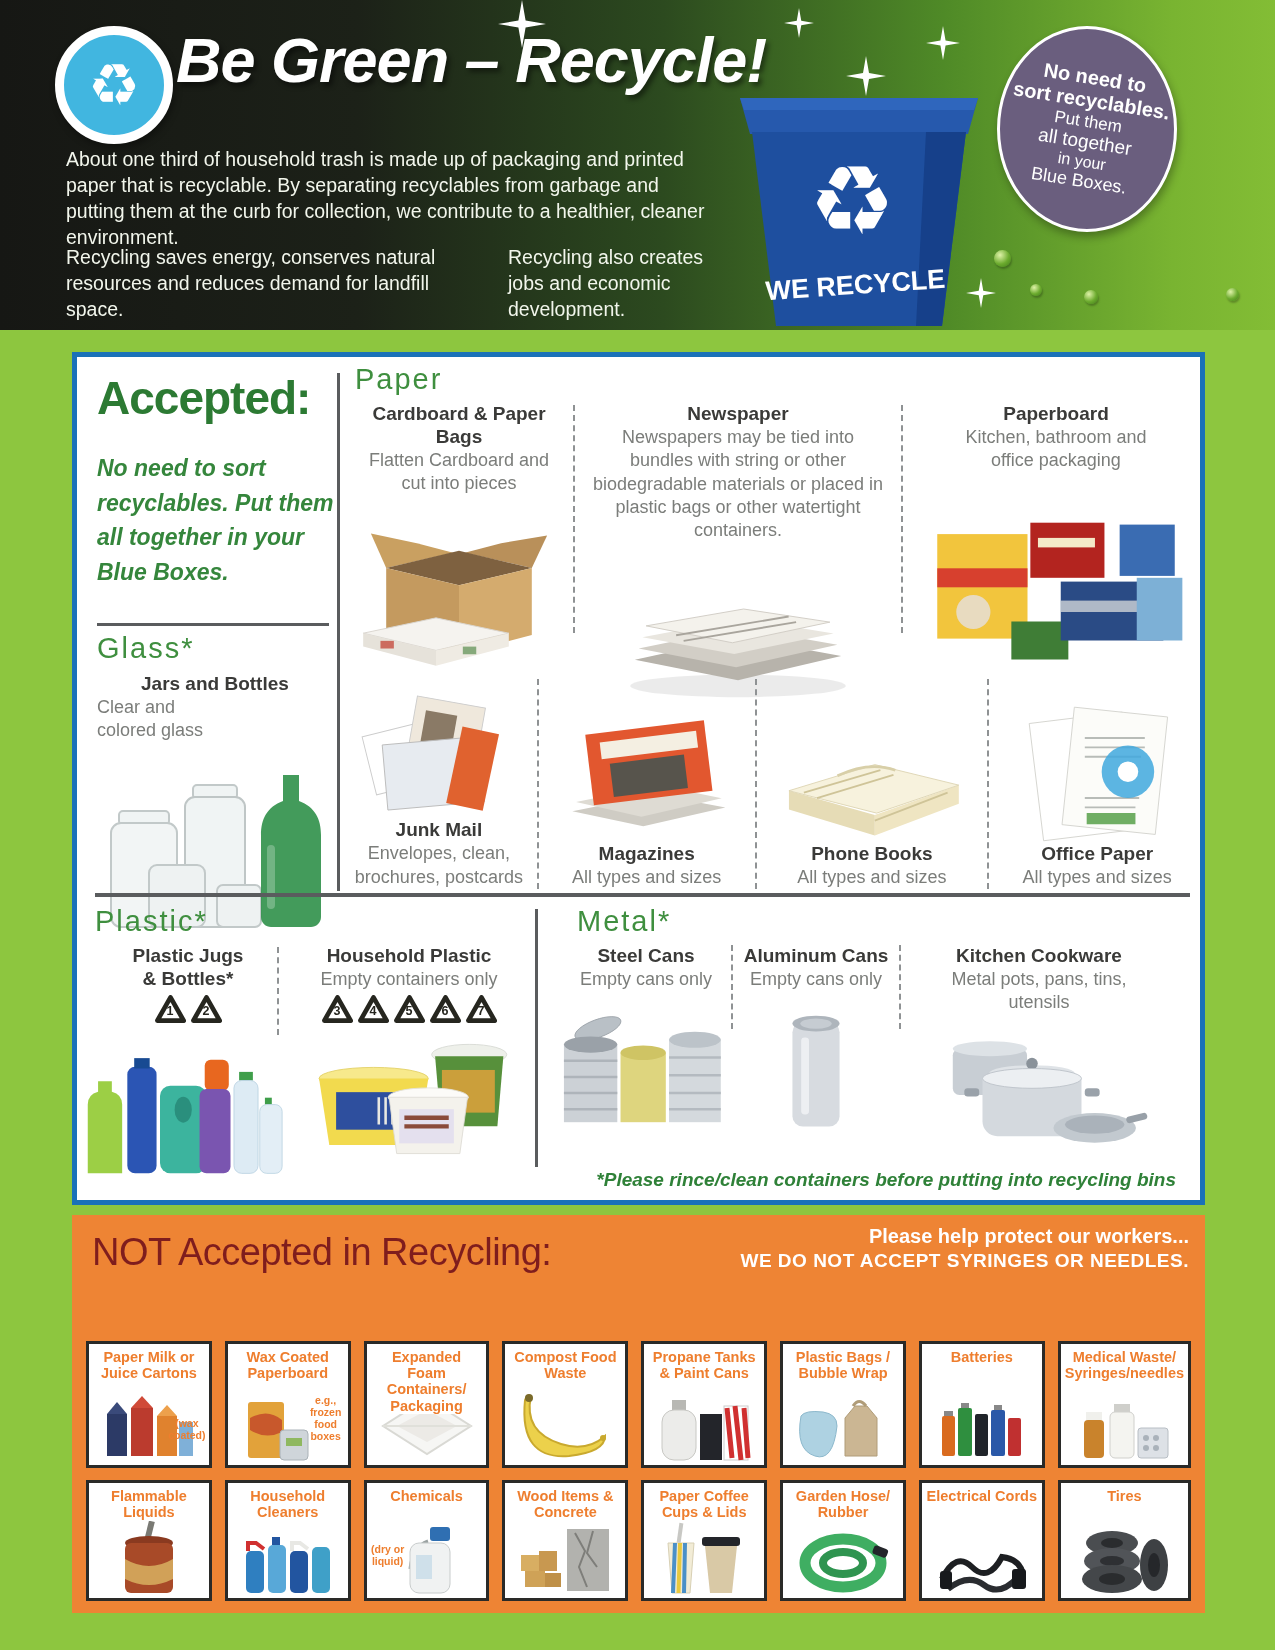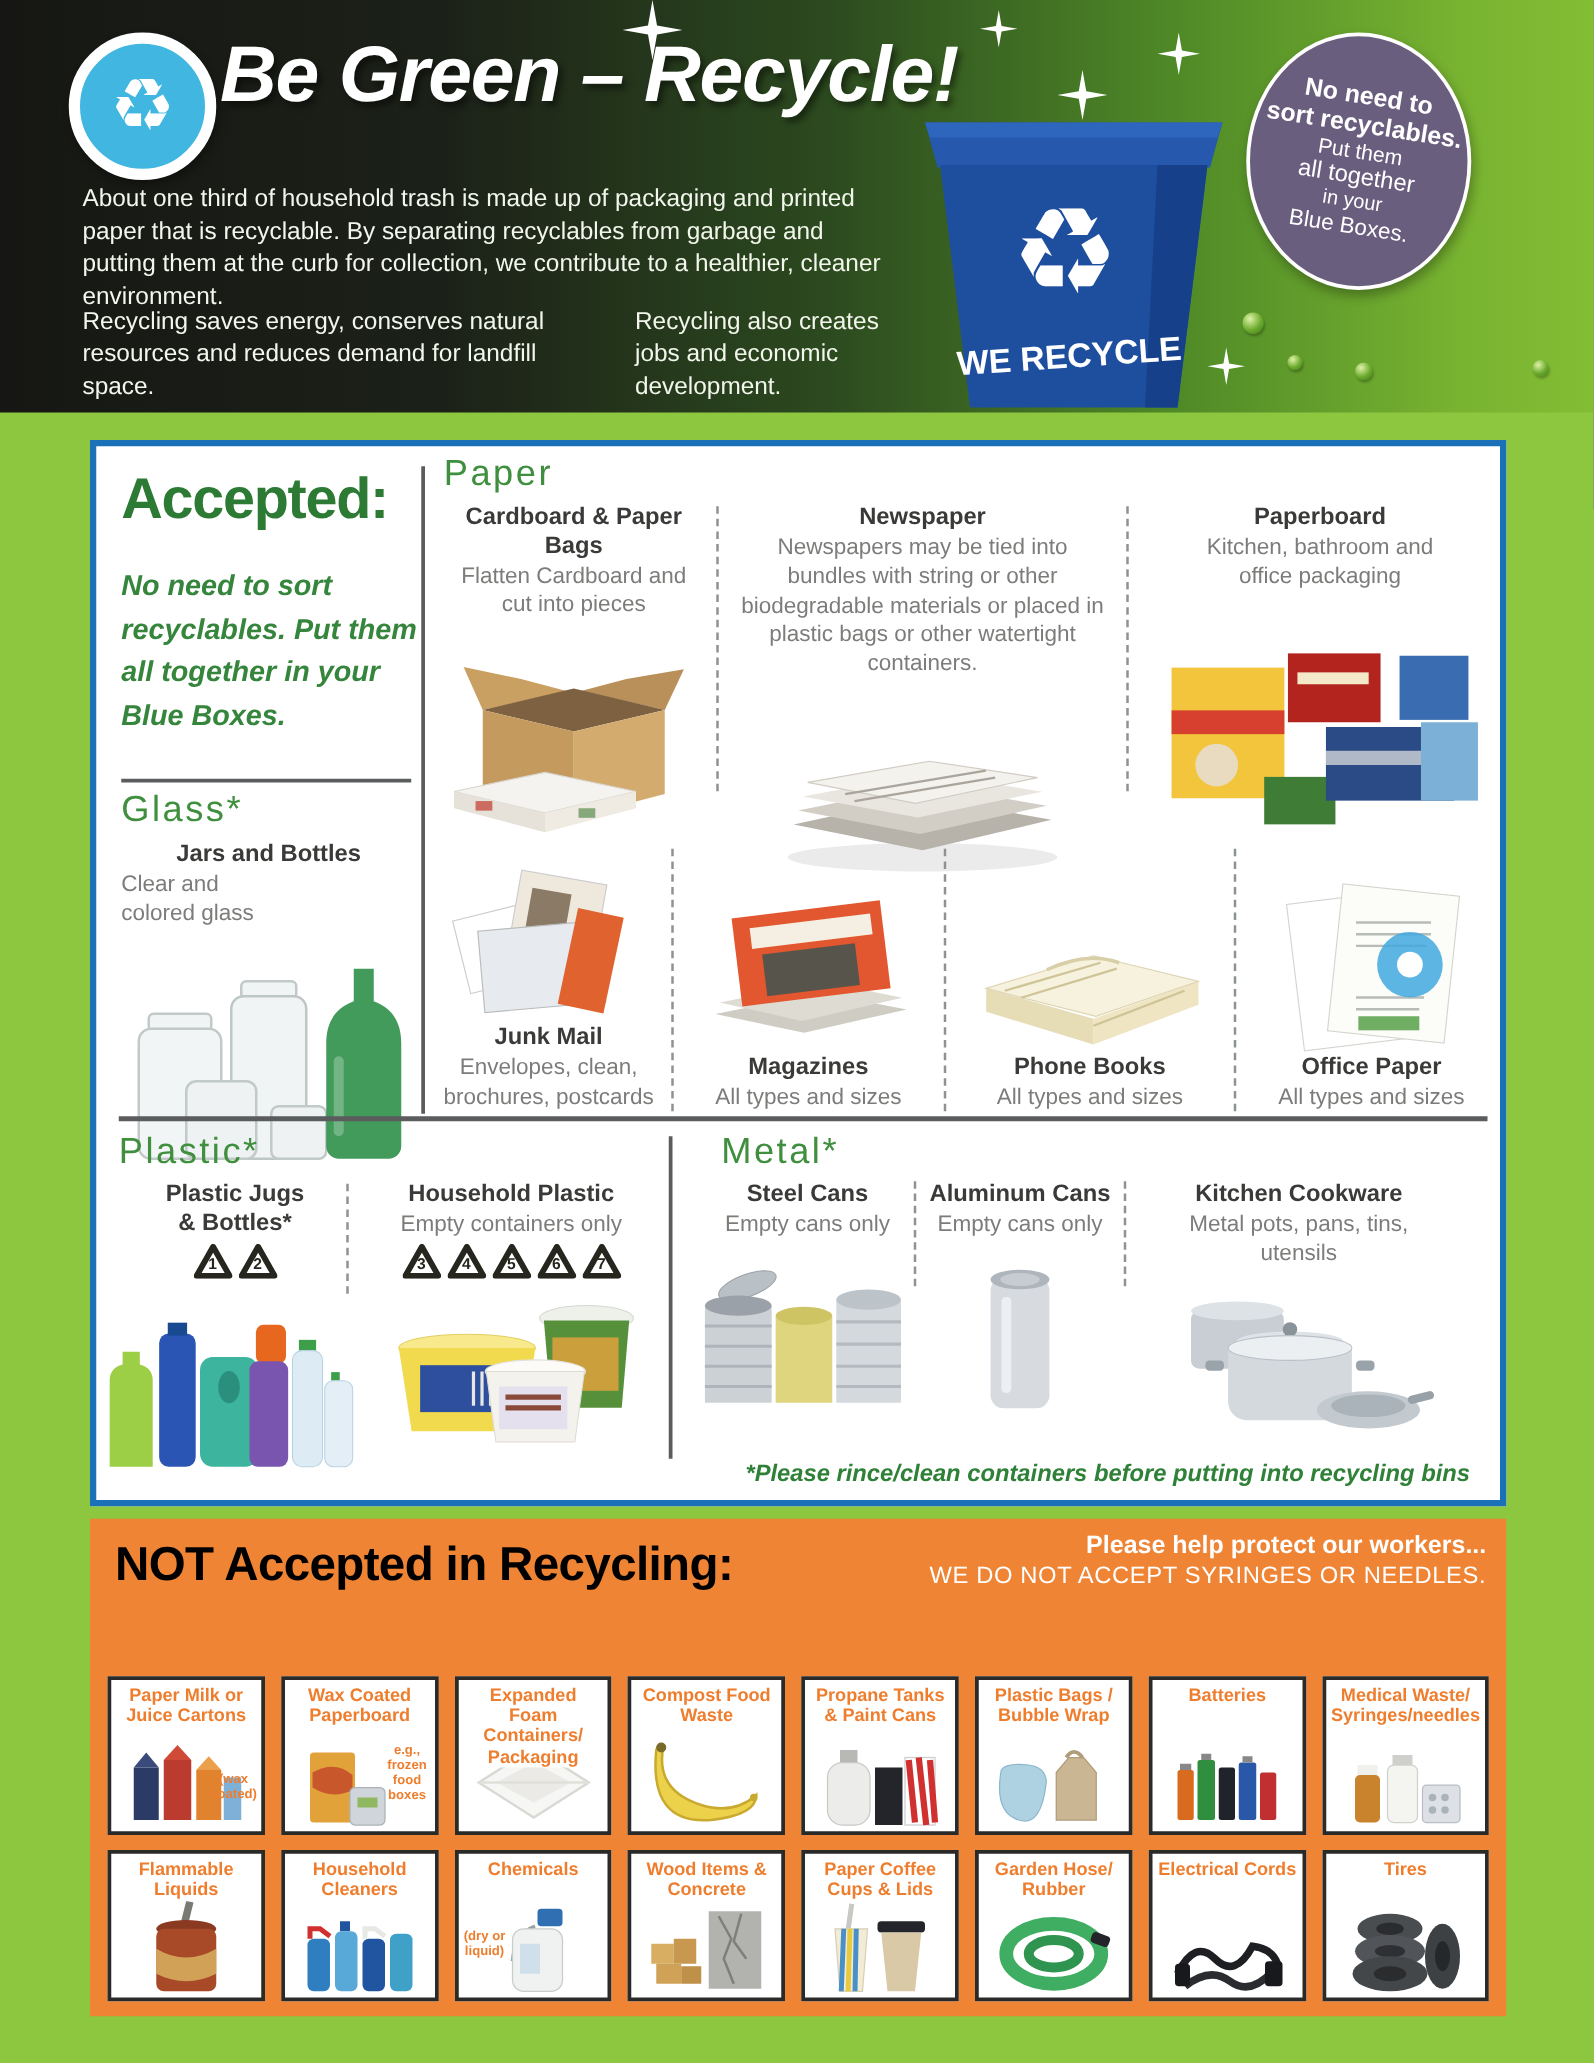--- a/index.html
+++ b/index.html
@@ -69,24 +69,24 @@
   .metal-cols{left:488px;top:588px;width:630px;}
   .syms{display:flex;gap:5px;justify-content:center;margin-top:4px;}
   .tri{position:relative;width:31px;height:28px;display:inline-block;}
   .tri svg{width:100%;height:100%;}
   .tri i{position:absolute;left:0;right:0;top:9px;text-align:center;font-style:normal;
          font-size:12.5px;font-weight:700;color:#26261f;}
   .footnote{position:absolute;right:24px;top:812px;font-size:19px;font-style:italic;font-weight:700;color:#2f8138;}
 
   
   .nota{position:absolute;left:72px;top:1215px;width:1133px;height:398px;background:#ee8434;box-sizing:border-box;}
-  .nota-title{position:absolute;left:20px;top:16px;font-size:38px;font-weight:700;color:#000000;letter-spacing:-.5px;}
+  .nota-title{position:absolute;left:20px;top:16px;font-size:38px;font-weight:400;color:#7f1d1d;letter-spacing:-.5px;}
   .nota-right{position:absolute;right:16px;top:8px;text-align:right;color:#fff;line-height:1.3;}
   .nr1{font-size:20px;font-weight:700;}
-  .nr2{font-size:19px;font-weight:400;letter-spacing:.5px;text-align:center;}
+  .nr2{font-size:19px;font-weight:700;letter-spacing:.5px;text-align:center;}
   .cards{position:absolute;left:14px;top:126px;width:1105px;display:grid;
          grid-template-columns:repeat(8,1fr);grid-template-rows:127px 121px;gap:12px 13px;}
   .card{background:#fff;border:3px solid #2a2a28;padding:5px 4px 3px;display:flex;flex-direction:column;
         position:relative;box-sizing:border-box;}
   .card-title{color:#ee7e2e;font-weight:700;font-size:14.5px;text-align:center;line-height:1.12;}
   .card-img{flex:1;display:flex;align-items:flex-end;justify-content:center;overflow:hidden;}
   .card-note{position:absolute;color:#ee7e2e;font-size:10.5px;font-weight:700;line-height:1.15;text-align:center;}
   .n0{right:3px;bottom:24px;width:38px;}
   .n1{right:3px;top:50px;width:38px;}
   .n10{left:4px;top:60px;width:34px;}

